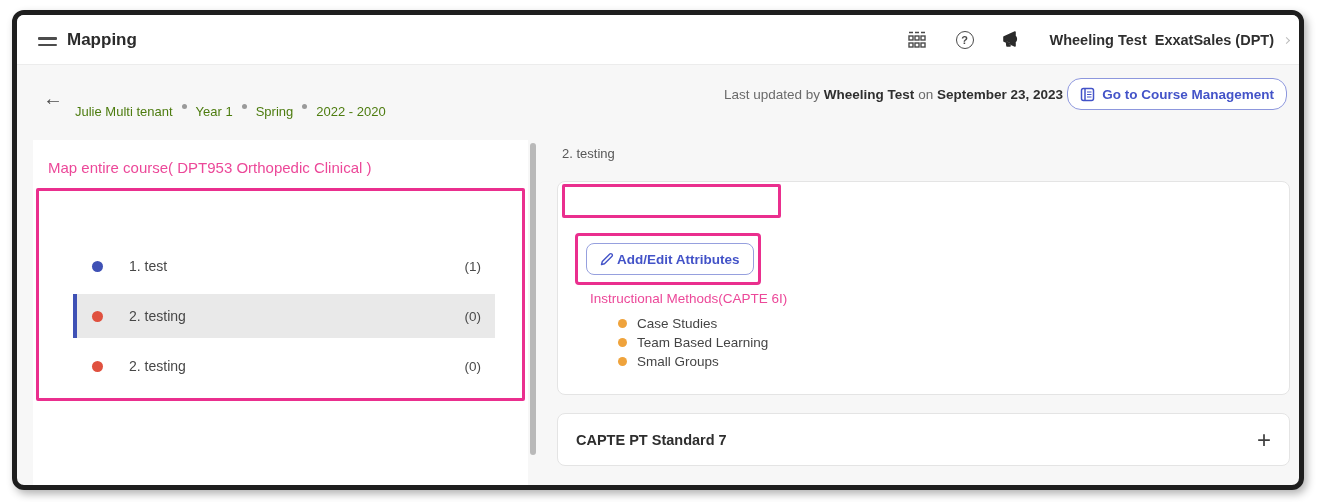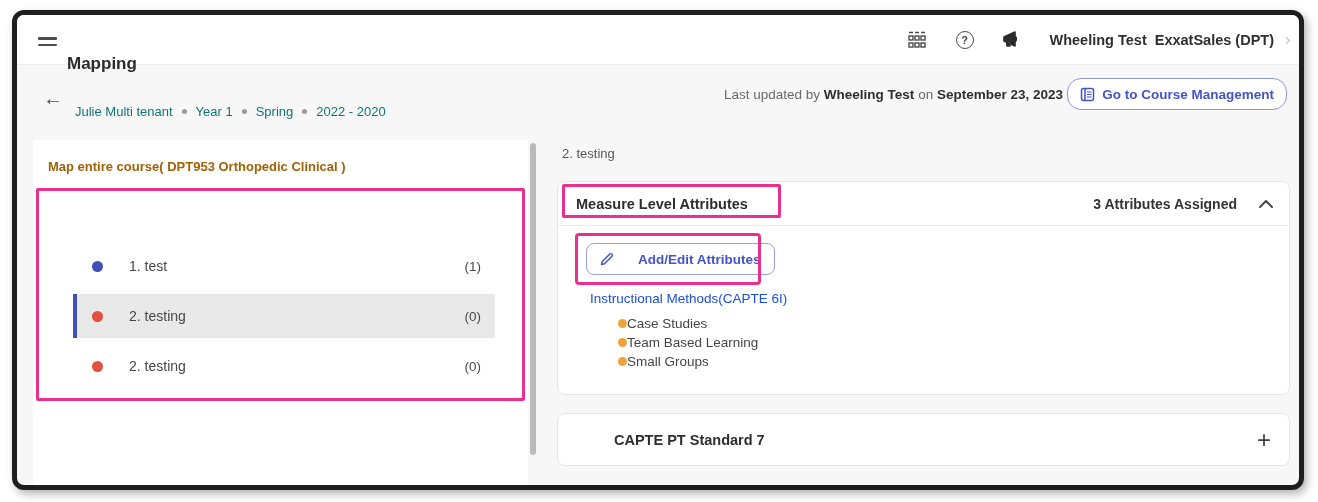--- a/index.html
+++ b/index.html
@@ -7,42 +7,42 @@
   .frame{
     position:absolute; left:12px; top:10px; width:1292px; height:480px;
     border:5px solid #1e1e1e; border-radius:12px; background:#f7f7f7;
     box-shadow:3px 4px 8px rgba(0,0,0,.30);
     overflow:hidden;
   }
   
   .topbar{ position:absolute; left:0; top:0; width:100%; height:50px; background:#fff; border-bottom:1px solid #ececec; }
   .hamburger{ position:absolute; left:21px; top:22px; width:19px; cursor:pointer; }
   .hamburger span{ display:block; height:2.5px; background:#4c4c4c; margin-bottom:4px; border-radius:1px; }
-  .app-title{ position:absolute; left:50px; top:0; height:50px; line-height:50px; font-size:17px; font-weight:700; color:#2b2b2b;margin-top:24px; }
+  .app-title{ position:absolute; left:50px; top:0; height:50px; line-height:50px; font-size:17px; font-weight:700; color:#2b2b2b; }
   .topbar-right{ position:absolute; right:10px; top:0; height:50px; display:flex; align-items:center; gap:26px; }
   .tb-icon{ width:22px; height:22px; display:flex; align-items:center; justify-content:center; cursor:pointer; }
   .help-circle{ width:18px; height:18px; border:1.6px solid #4a4a4a; border-radius:50%; color:#4a4a4a; font-size:11px; font-weight:700; display:flex; align-items:center; justify-content:center; }
   .user-chip{ display:flex; gap:8px; align-items:center; font-size:14.5px; font-weight:700; color:#2f2f2f; cursor:pointer; }
   .tiny-caret{ width:5px; height:5px; border-right:1.5px solid #bbb; border-bottom:1.5px solid #bbb; transform:rotate(-45deg); margin-left:2px; }
   
   .back-btn{ position:absolute; left:26px; top:73px; font-size:20px; color:#4d4d4d; cursor:pointer; line-height:20px; }
   .course-title{ position:absolute; left:58px; top:63px; font-size:16px; font-weight:700; color:#2d2d2d; }
-  .course-meta{ position:absolute; left:58px; top:89px; display:flex; align-items:center; gap:9px; font-size:13px; color:#0f766e; }
+  .course-meta{ position:absolute; left:58px; top:89px; display:flex; gap:9px; font-size:13px; color:#4d7c0f; }
   .meta-dot{ width:5px; height:5px; border-radius:50%; background:#9a9a9a; }
   .last-updated{ position:absolute; top:72px; right:236px; font-size:13.5px; color:#6a6a6a; white-space:nowrap; }
   .last-updated b{ color:#2f2f2f; font-weight:700; }
   .goto-btn{
     position:absolute; top:63px; right:12px; height:32px; padding:0 12px;
     display:flex; align-items:center; gap:7px; background:#fff;
     border:1px solid #8d97dd; border-radius:14px; color:#4353c8;
     font-size:13.5px; font-weight:700; cursor:pointer; white-space:nowrap;
   }
   
   .left-panel{ position:absolute; left:16px; top:125px; width:495px; bottom:0; background:#fff; }
-  .map-entire{ padding:19px 0 0 15px; font-size:13px; color:#a16207; cursor:pointer;font-weight:bold; }
+  .map-entire{ padding:19px 0 0 15px; font-size:15px; color:#ec4899; cursor:pointer; }
   .section-header{ position:absolute; left:0; top:50px; width:100%; height:50px; }
   .section-title{ position:absolute; left:32px; top:16px; font-size:13.5px; font-weight:700; color:#a1773a; }
   .section-count{ position:absolute; right:48px; top:15px; font-size:14px; color:#333; }
   .section-divider{ position:absolute; right:36px; top:12px; width:1px; height:24px; background:#ddd; }
   .section-chevron{ position:absolute; right:8px; top:16px; cursor:pointer; }
   .obj-row{ position:absolute; left:40px; width:422px; height:44px; display:flex; align-items:center; cursor:pointer; }
   .obj-row.selected{ background:#e9e9e9; }
   .sel-bar{ position:absolute; left:0; top:0; width:4px; height:100%; }
   .obj-dot{ width:11px; height:11px; border-radius:50%; margin-left:19px; flex:0 0 auto; }
   .obj-label{ margin-left:26px; font-size:14px; color:#474747; }
@@ -52,28 +52,28 @@
   
   .sel-obj-label{ position:absolute; left:545px; top:131px; font-size:13px; color:#585858; }
   .card{ position:absolute; left:540px; width:733px; background:#fff; border:1px solid #e4e4e4; border-radius:8px; }
   .card-measure{ top:166px; height:214px; }
   .card-header{ position:relative; height:44px; border-bottom:1px solid #ededed; display:flex; align-items:center; cursor:pointer; }
   .card-title{ margin-left:18px; font-size:14.5px; font-weight:700; color:#2e2e2e; }
   .assigned-summary{ margin-left:auto; font-size:14px; font-weight:700; color:#333; }
   .hdr-chevron{ margin:0 16px 0 22px; cursor:pointer; }
   .addedit-btn{
     position:absolute; left:28px; top:61px; height:32px; padding:0 13px;
-    display:flex; align-items:center; gap:24px; background:#fff;
+    display:flex; align-items:center; gap:3px; background:#fff;
     border:1px solid #96a0de; border-radius:8px; color:#4353c8;
     font-size:13.5px; font-weight:700; cursor:pointer;
   }
-  .group-title{ position:absolute; left:32px; top:109px; font-size:13.5px; color:#1d4ed8; }
-  .attr-row{ position:absolute; left:60px; display:flex; align-items:center; font-size:13.5px; color:#454545; }
+  .group-title{ position:absolute; left:32px; top:109px; font-size:13.5px; color:#ec4899; }
+  .attr-row{ position:absolute; left:60px; display:flex; align-items:center; gap:10px; font-size:13.5px; color:#454545; }
   .attr-dot{ width:9px; height:9px; border-radius:50%; flex:0 0 auto; }
-  .card-capte{ top:398px; height:53px; display:flex; align-items:center; cursor:pointer;padding-left:38px; }
+  .card-capte{ top:398px; height:53px; display:flex; align-items:center; cursor:pointer; }
   .plus-icon{ margin-left:auto; margin-right:18px; font-size:24px; font-weight:300; color:#3f3f3f; line-height:20px; cursor:pointer; }
   
   .annot{ position:absolute; border:3px solid #ea2f8e; pointer-events:none; border-radius:2px; }
   .annot-1{ left:19px; top:173px; width:489px; height:213px; }
   .annot-2{ left:545px; top:169px; width:219px; height:34px; }
   .annot-3{ left:558px; top:218px; width:186px; height:52px; border-radius:4px; }
   svg{ display:block; }
 </style>
 </head>
 <body>
@@ -167,29 +167,20 @@
       <span class="obj-label">2. testing</span>
       <span class="obj-count">(0)</span>
     </div>
   </div>
 
   <div class="v-scrollbar"></div>
 
   <div class="sel-obj-label">2. testing</div>
 
   <div class="card card-measure">
-    <div class="card-header">
-      <span class="card-title">Measure Level Attributes</span>
-      <span class="assigned-summary">3 Attributes Assigned</span>
-      <span class="hdr-chevron">
-        <svg width="14" height="8" viewBox="0 0 14 8">
-            <polyline points="1,7 7,1 13,7" fill="none" stroke="#4a4a4a" stroke-width="2" stroke-linecap="round" stroke-linejoin="round"></polyline>
-          </svg>
-      </span>
-    </div>
     <div class="addedit-btn">
       <span>
         <svg width="14" height="14" viewBox="0 0 14 14">
             <path d="M1.5 12.5 L2.3 9.5 L9.8 2 a1.4 1.4 0 0 1 2 0 l0.2 0.2 a1.4 1.4 0 0 1 0 2 L4.5 11.7 Z" fill="none" stroke="#4353c8" stroke-width="1.4" stroke-linejoin="round"></path>
           </svg>
       </span>
       <span>Add/Edit Attributes</span>
     </div>
     <div class="group-title">Instructional Methods(CAPTE 6I)</div>
     <div class="attr-row" style="top:134px;">

